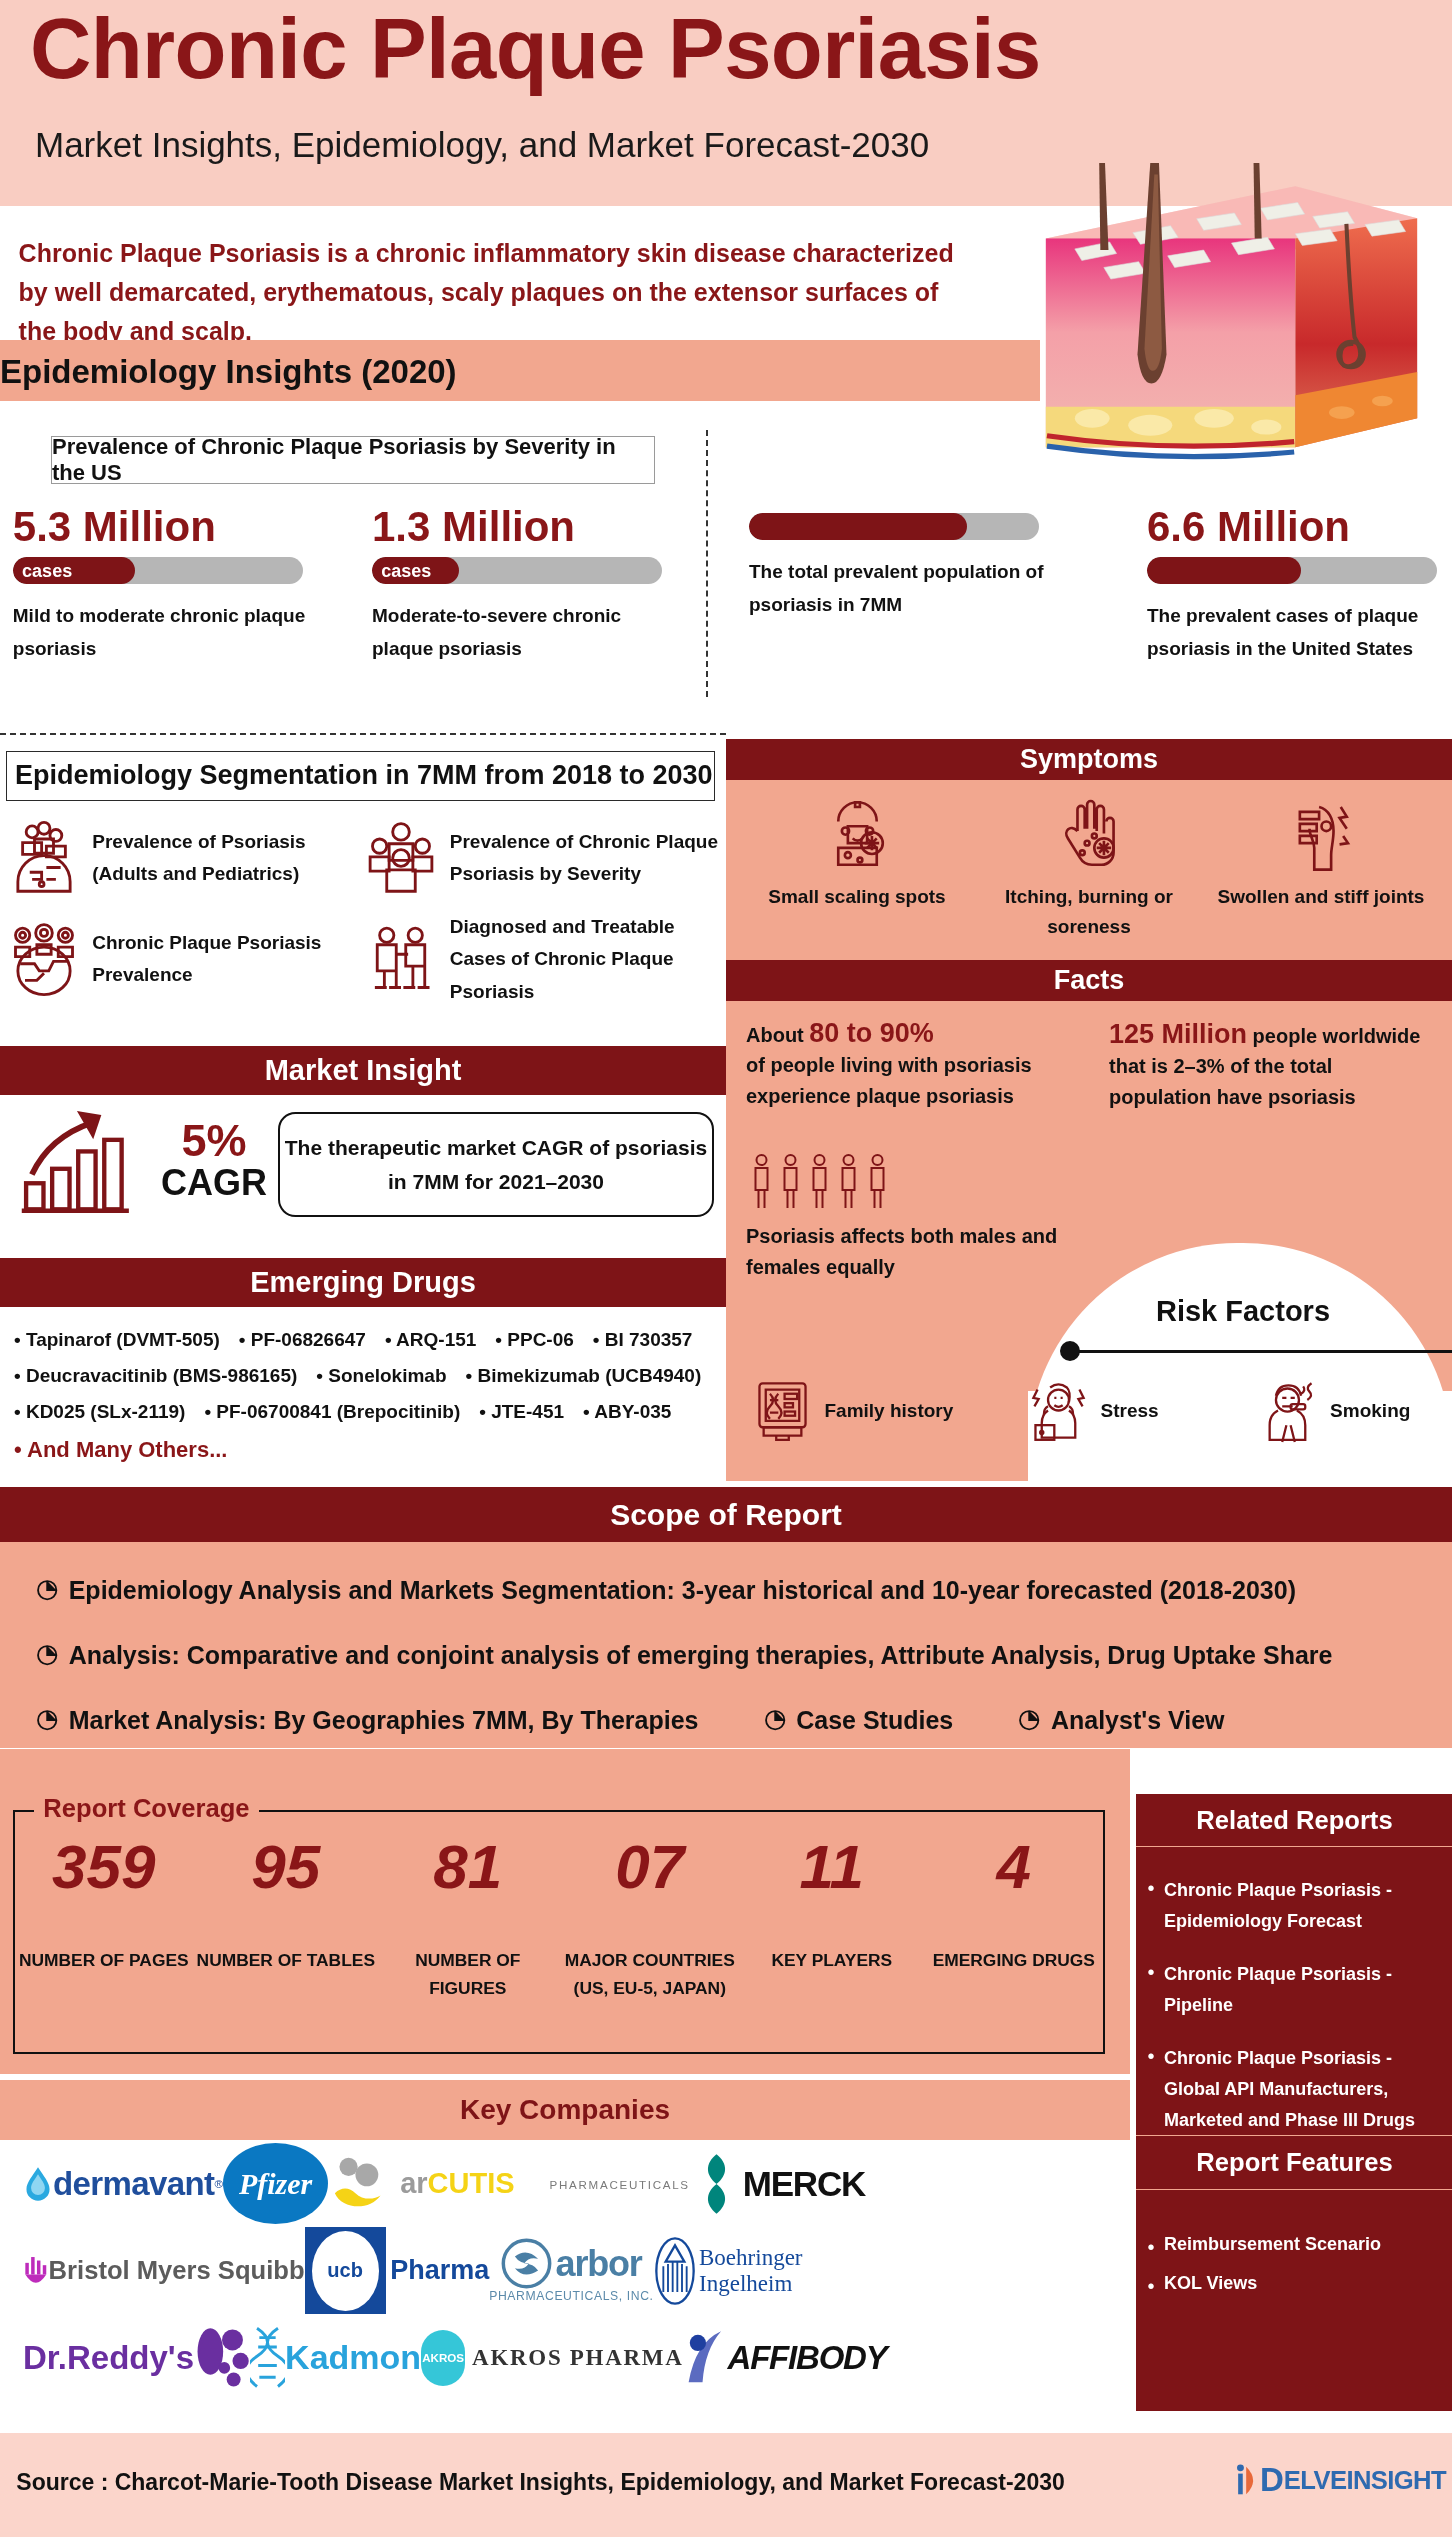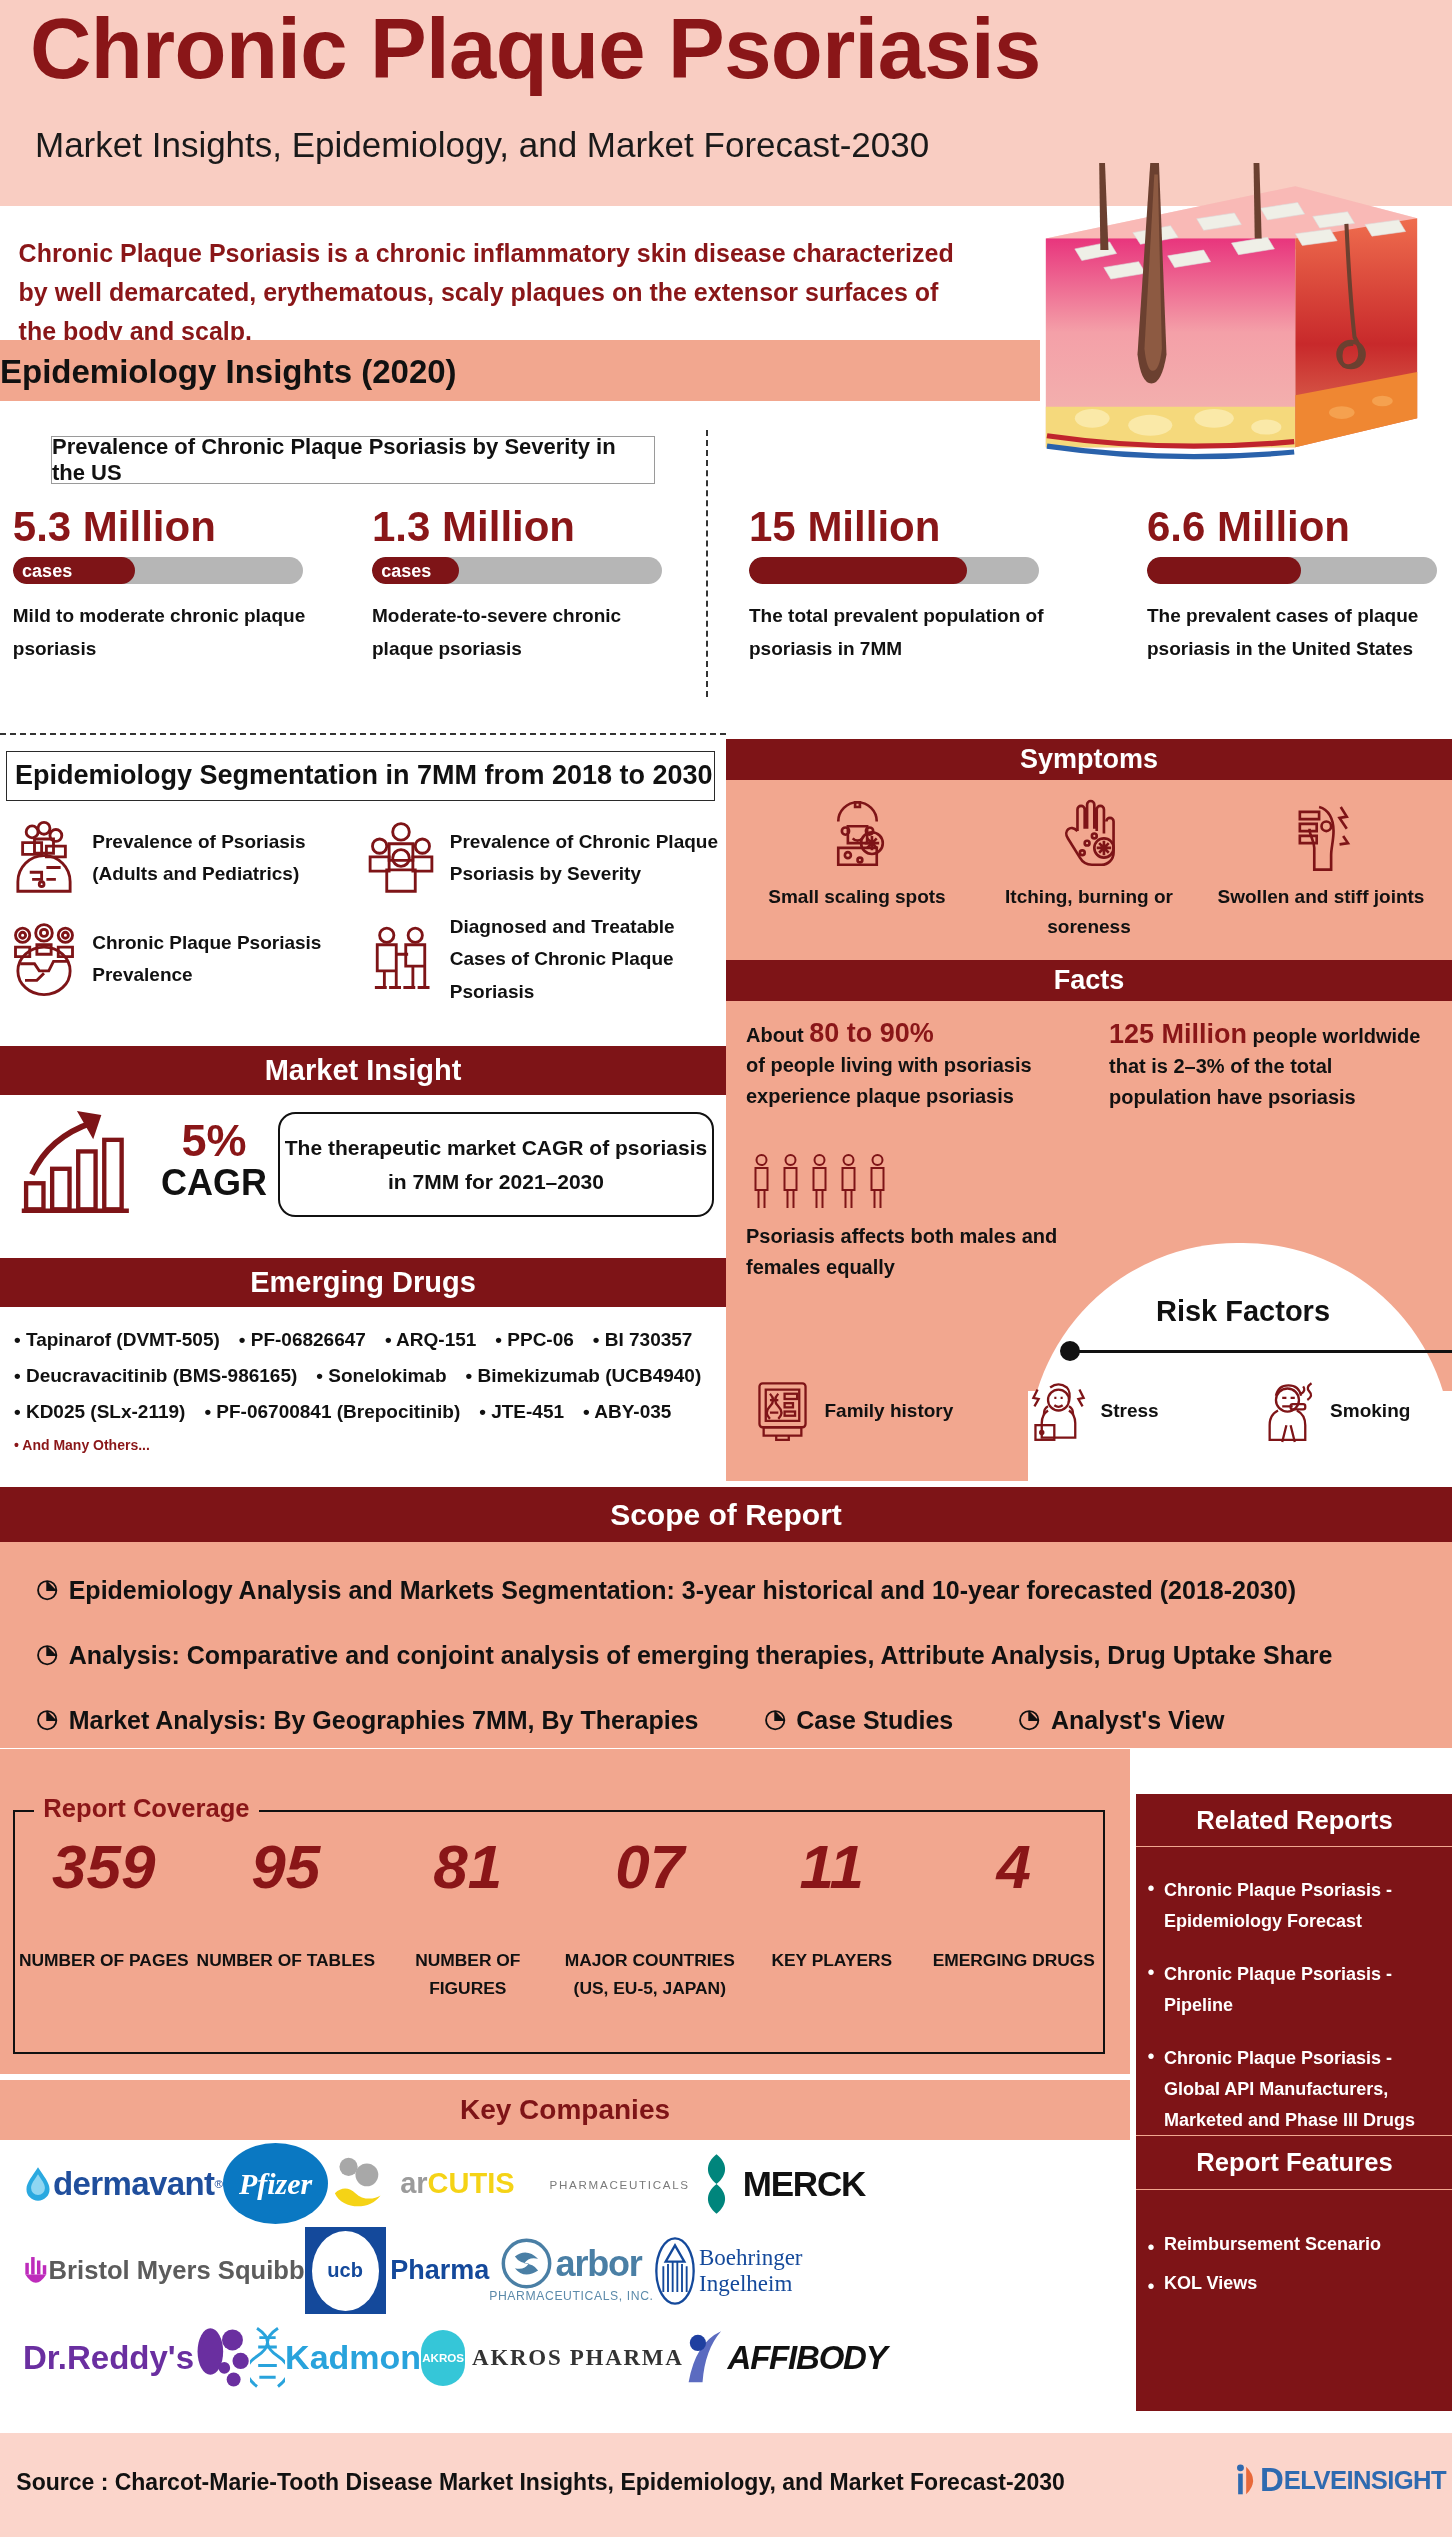--- a/index.html
+++ b/index.html
@@ -169,21 +169,21 @@
   .mi-note span { font-size:21px; font-weight:bold; color:#111; line-height:1.6; }
 
   
   .ed-head {
     position:absolute; left:0; top:1258px; width:726px; height:49px;
     background:#7e1417; display:flex; align-items:center; justify-content:center;
   }
   .ed-head span { font-size:29px; font-weight:bold; color:#fff; }
   .ed-body { position:absolute; left:0; top:1307px; width:726px; height:174px; background:#fff; padding:22px 0 0 14px; }
   .ed-line { font-size:19px; font-weight:bold; color:#111; margin-bottom:14px; }
-  .ed-more { font-size:14px; font-weight:bold; color:#8a1618; }
+  .ed-more { font-size:22px; font-weight:bold; color:#8a1618; }
 
   
   .scope-head {
     position:absolute; left:0; top:1487px; width:1452px; height:55px;
     background:#7e1417; display:flex; align-items:center; justify-content:center;
   }
   .scope-head span { font-size:30px; font-weight:bold; color:#fff; }
   .scope-body {
     position:absolute; left:0; top:1542px; width:1452px; height:206px;
     background:#f2a78f; padding:34px 0 0 35px;
@@ -354,21 +354,20 @@
   <div class="stat" style="left:372px; top:505px;">
     <div class="num">1.3 Million</div>
     <div class="bar-wrap">
       <div class="bar-fill" style="width:30%"></div>
       <span class="bar-label">cases</span>
     </div>
     <div class="desc">Moderate-to-severe chronic plaque psoriasis</div>
   </div>
 
   <div class="stat" style="left:749px; top:505px;">
-    <div class="num">15 Million</div>
     <div class="bar-wrap">
       <div class="bar-fill" style="width:75%"></div>
     </div>
     <div class="desc">The total prevalent population of psoriasis in 7MM</div>
   </div>
 
   <div class="stat" style="left:1147px; top:505px;">
     <div class="num">6.6 Million</div>
     <div class="bar-wrap">
       <div class="bar-fill" style="width:53%"></div>

